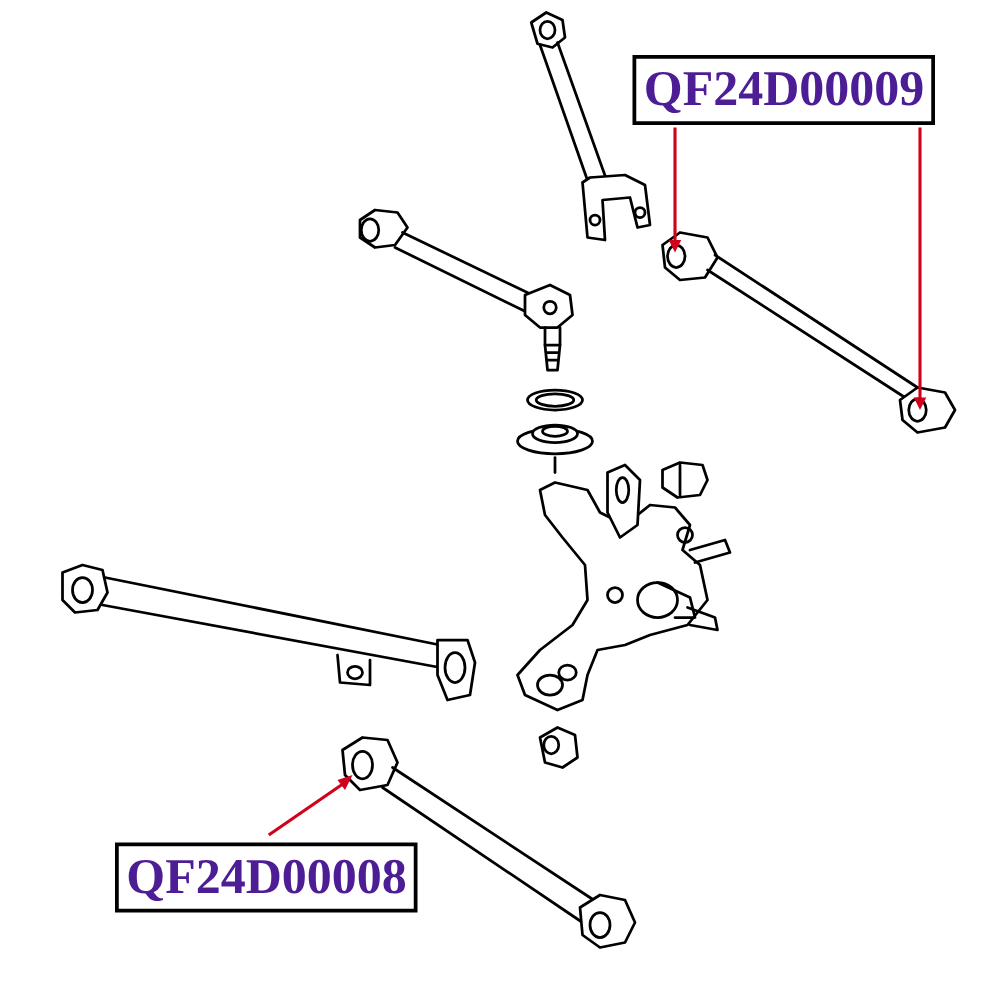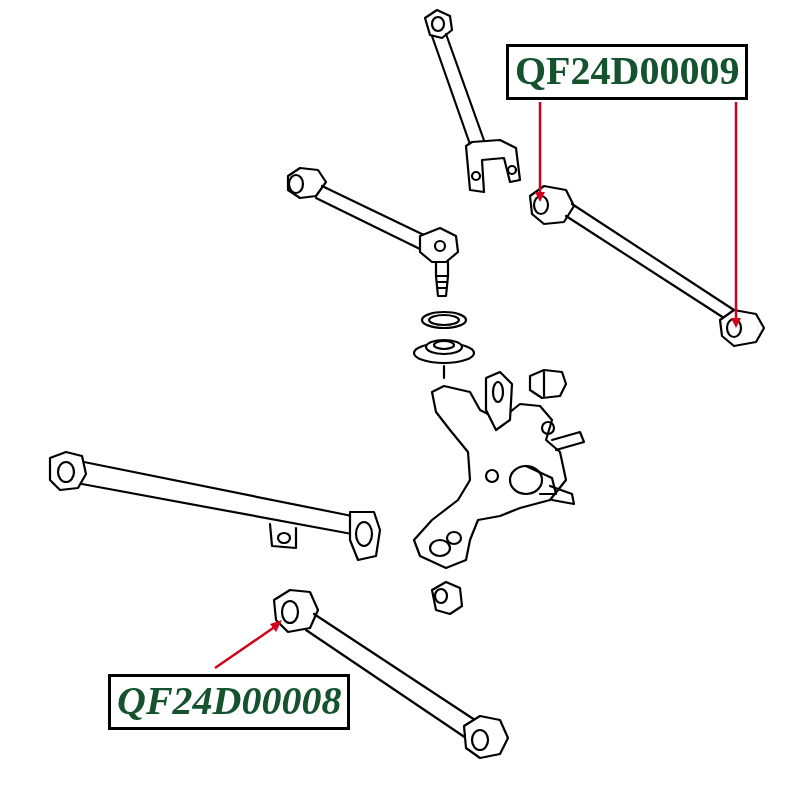--- a/index.html
+++ b/index.html
@@ -7,26 +7,26 @@
   #diagram { position: absolute; left: 0; top: 0; width: 793px; height: 800px; }
   .part-label {
     position: absolute;
     border: 3px solid #000;
     background: #fff;
     font-family: "Liberation Serif", serif;
     font-weight: bold;
     font-size: 40px;
     line-height: 44px;
     padding: 2px 6px 4px 6px;
-    color: #14532d;
+    color: #4c1d95;
     letter-spacing: 0px;
     white-space: nowrap;
   }
   #label-top { left: 506px; top: 44px; }
-  #label-bottom { left: 108px; top: 674px; font-style: italic; }
+  #label-bottom { left: 92px; top: 674px; }
 </style>
 </head>
 <body>
 
 <svg id="diagram" viewBox="0 0 793 800" xmlns="http://www.w3.org/2000/svg">
   <g fill="none" stroke="#000" stroke-width="2.2" stroke-linejoin="round" stroke-linecap="round">
 
     <g>
       <path d="M425 18 L437 10 L450 16 L452 30 L442 38 L430 35 Z" fill="#fff"></path>
       <ellipse cx="438" cy="24" rx="6" ry="7"></ellipse>

